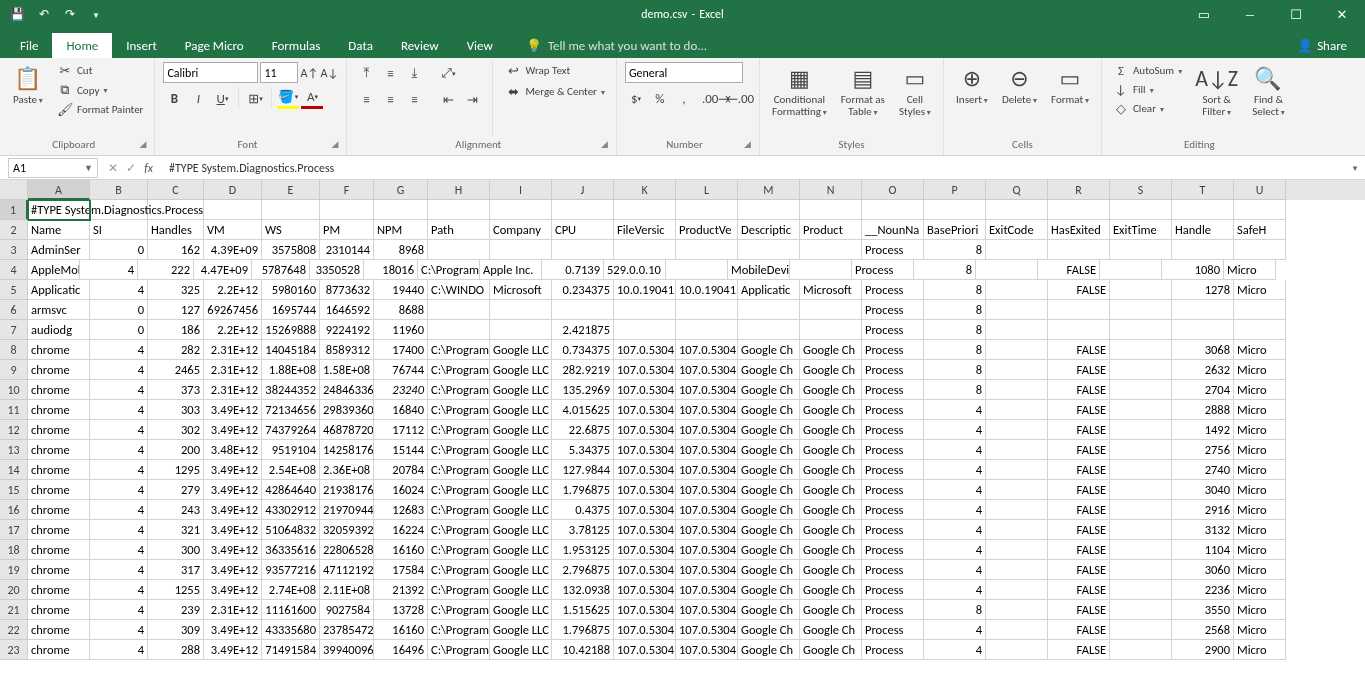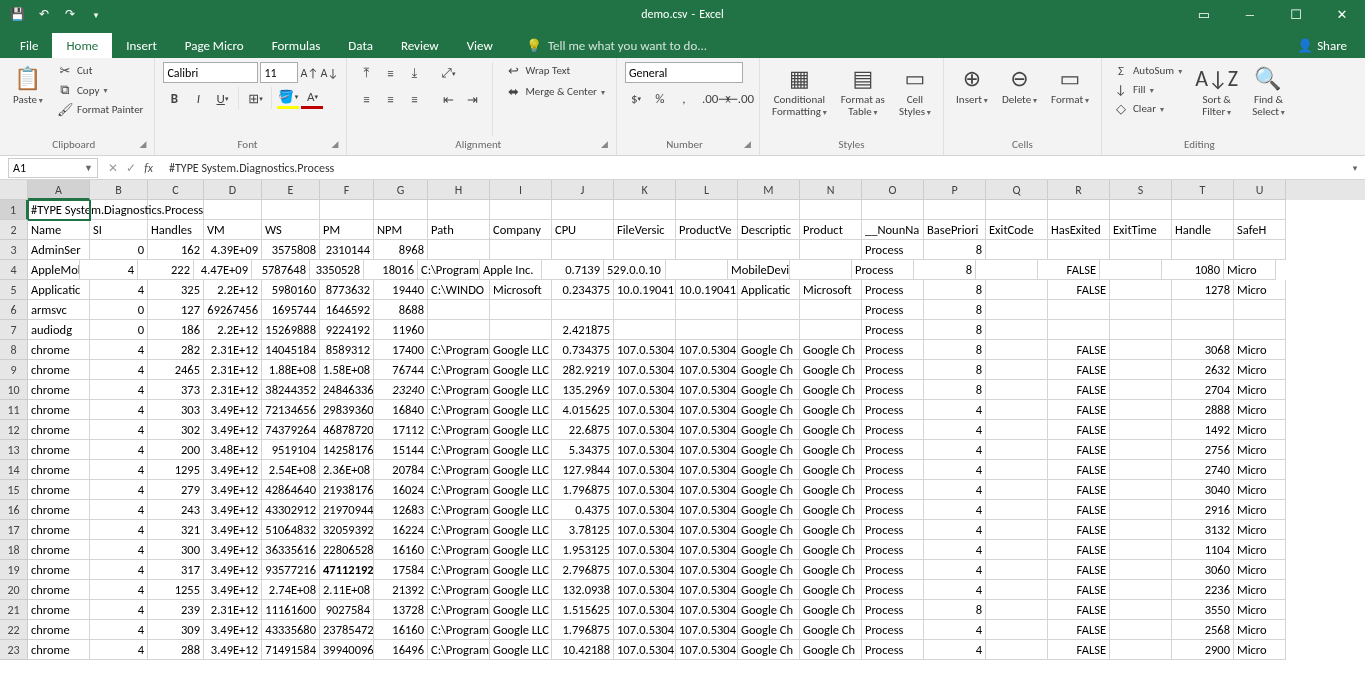--- a/index.html
+++ b/index.html
@@ -767,21 +767,21 @@
         <div class="cell l" style="width: 62px;"></div>
         <div class="cell r" style="width: 62px;">1104</div>
         <div class="cell l" style="width: 52px;">Micro</div>
       </div>
       <div class="cell-row">
         <div class="cell l" style="width: 62px;">chrome</div>
         <div class="cell r" style="width: 58px;">4</div>
         <div class="cell r" style="width: 56px;">317</div>
         <div class="cell r" style="width: 58px;">3.49E+12</div>
         <div class="cell r" style="width: 58px;">93577216</div>
-        <div class="cell r" style="width: 54px; font-weight: bold;">47112192</div>
+        <div class="cell r" style="width: 54px;">47112192</div>
         <div class="cell r" style="width: 54px;">17584</div>
         <div class="cell l" style="width: 62px;">C:\Program</div>
         <div class="cell l" style="width: 62px;">Google LLC</div>
         <div class="cell r" style="width: 62px;">2.796875</div>
         <div class="cell l" style="width: 62px;">107.0.5304</div>
         <div class="cell l" style="width: 62px;">107.0.5304</div>
         <div class="cell l" style="width: 62px;">Google Ch</div>
         <div class="cell l" style="width: 62px;">Google Ch</div>
         <div class="cell l" style="width: 62px;">Process</div>
         <div class="cell r" style="width: 62px;">4</div>

